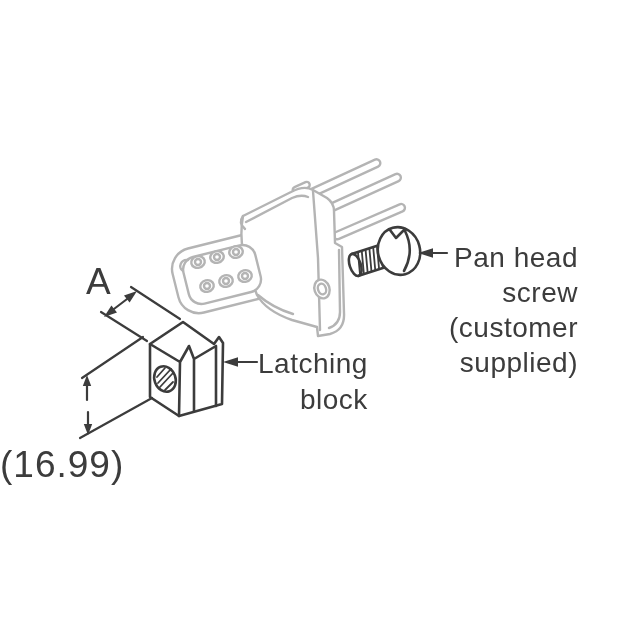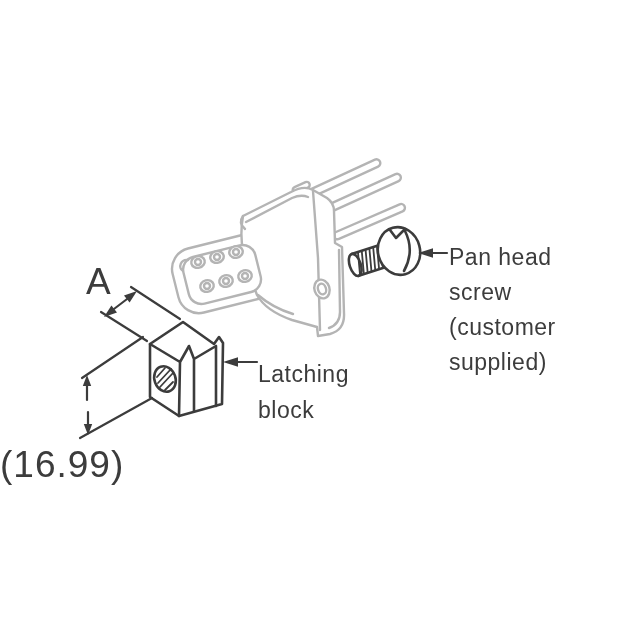--- a/index.html
+++ b/index.html
@@ -1,21 +1,21 @@
 <!DOCTYPE html>
 <html><head>
 <meta charset="utf-8">
 <style>
   html,body{margin:0;padding:0;background:#fff;}
   .stage{position:relative;width:640px;height:640px;background:#fff;overflow:hidden;
          font-family:"Liberation Sans", sans-serif;}
   .stage svg{position:absolute;left:0;top:0;}
   .label{position:absolute;color:#3c3c3c;white-space:pre-line;letter-spacing:0.5px;}
   .label.dim{font-size:37px;line-height:37px;letter-spacing:1px;}
-  .label.part{font-size:23px;line-height:36px;}
+  .label.part{font-size:28px;line-height:36px;text-align:right;}
   .label.part.tight{line-height:35px;}
   .lt{stroke:#b4b4b4;fill:none;stroke-width:2.4;stroke-linecap:round;stroke-linejoin:round;}
   .ltf{stroke:#b4b4b4;fill:#fff;stroke-width:2.4;stroke-linecap:round;stroke-linejoin:round;}
   .dk{stroke:#3c3c3c;fill:none;stroke-width:2.6;stroke-linecap:round;stroke-linejoin:round;}
   .dkf{stroke:#3c3c3c;fill:#fff;stroke-width:2.6;stroke-linecap:round;stroke-linejoin:round;}
   .dim-line{stroke:#3c3c3c;fill:none;stroke-width:2.2;stroke-linecap:round;}
   .thin{stroke:#3c3c3c;fill:none;stroke-width:1.8;stroke-linecap:round;}
   .ah{fill:#3c3c3c;stroke:none;}
 </style>
 </head>
@@ -126,19 +126,19 @@
       <polygon class="ah" points="223,362 238,357.3 238,366.7"></polygon>
     </g>
     <g>
       <path class="dim-line" d="M 432,253 L 447,253"></path>
       <polygon class="ah" points="418,253 433,248.3 433,257.7"></polygon>
     </g>
   </svg>
 
   <div class="label dim" style="left:86px;top:263px;">A</div>
   <div class="label dim" style="left:0px;top:446px;">(16.99)</div>
-  <div class="label part" style="left:258px;top:356px;">Latching
+  <div class="label part" style="left:258px;top:346px;">Latching
 block</div>
   <div class="label part tight" style="left:449px;top:240px;">Pan head
 screw
 (customer
 supplied)</div>
 </div>
 
 </body></html>

